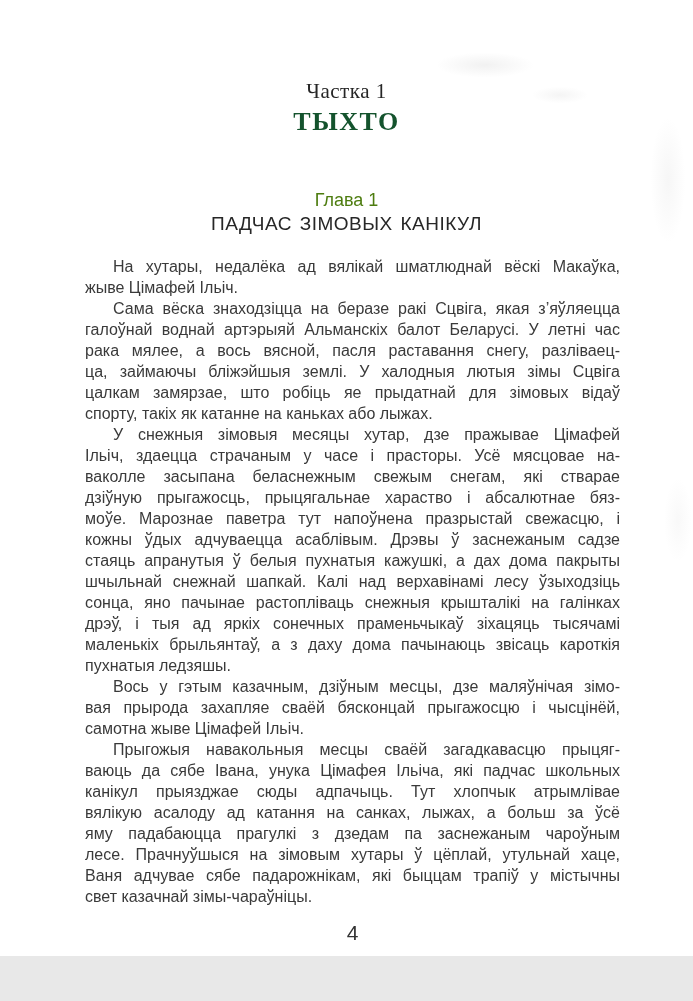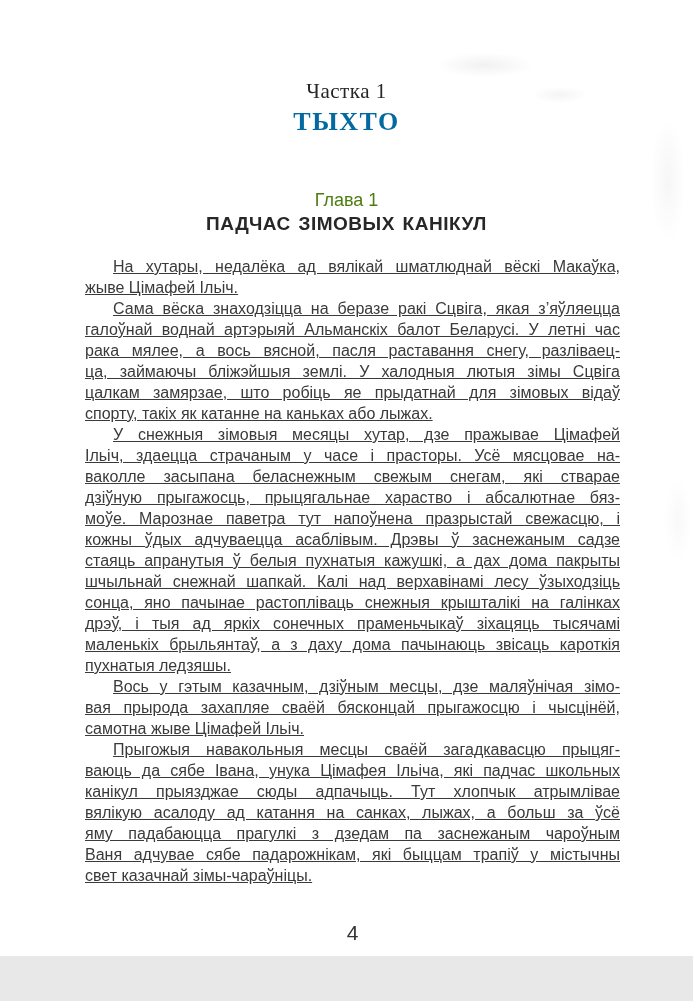--- a/index.html
+++ b/index.html
@@ -41,51 +41,50 @@
     line-height: 22px;
     color: #262626;
     letter-spacing: 0.5px;
   }
   .part-title {
     top: 108px;
     font-family: "Liberation Serif", serif;
     font-size: 26px;
     line-height: 28px;
     font-weight: bold;
-    color: #0369a1;
+    color: #14532d;
     letter-spacing: 1.5px;
   }
   .chapter-label {
     top: 190px;
     font-size: 18px;
     line-height: 20px;
     color: #4d7c0f;
   }
   .chapter-title {
     top: 213px;
     font-size: 19px;
     line-height: 22px;
-    font-weight: bold;
+    font-weight: normal;
     color: #272727;
     letter-spacing: 0.5px;
     word-spacing: 2px;
   }
   .body-text {
     position: absolute;
     left: 85px;
     top: 256px;
     width: 535px;
     font-size: 16px;
     line-height: 21px;
     color: #3a3a3a;
   }
   .body-text .line {
     text-align: justify;
     text-align-last: justify;
-    text-decoration: underline;
   }
   .body-text .line.last {
     text-align-last: left;
   }
   .body-text .line.first {
     text-indent: 28px;
   }
   .page-number {
     top: 921px;
     left: 85px;
@@ -133,18 +132,19 @@
       <div class="line">маленькіх брыльянтаў, а з даху дома пачынаюць звісаць кароткія</div>
       <div class="line last">пухнатыя ледзяшы.</div>
       <div class="line first">Вось у гэтым казачным, дзіўным месцы, дзе маляўнічая зімо-</div>
       <div class="line">вая прырода захапляе сваёй бясконцай прыгажосцю і чысцінёй,</div>
       <div class="line last">самотна жыве Цімафей Ільіч.</div>
       <div class="line first">Прыгожыя навакольныя месцы сваёй загадкавасцю прыцяг-</div>
       <div class="line">ваюць да сябе Івана, унука Цімафея Ільіча, які падчас школьных</div>
       <div class="line">канікул прыязджае сюды адпачыць. Тут хлопчык атрымлівае</div>
       <div class="line">вялікую асалоду ад катання на санках, лыжах, а больш за ўсё</div>
       <div class="line">яму падабаюцца прагулкі з дзедам па заснежаным чароўным</div>
+      <div class="line">лесе. Прачнуўшыся на зімовым хутары ў цёплай, утульнай хаце,</div>
       <div class="line">Ваня адчувае сябе падарожнікам, які быццам трапіў у містычны</div>
       <div class="line last">свет казачнай зімы-чараўніцы.</div>
     </div>
 
   <div class="page-number">4</div>
 </div>
 
 </body></html>

